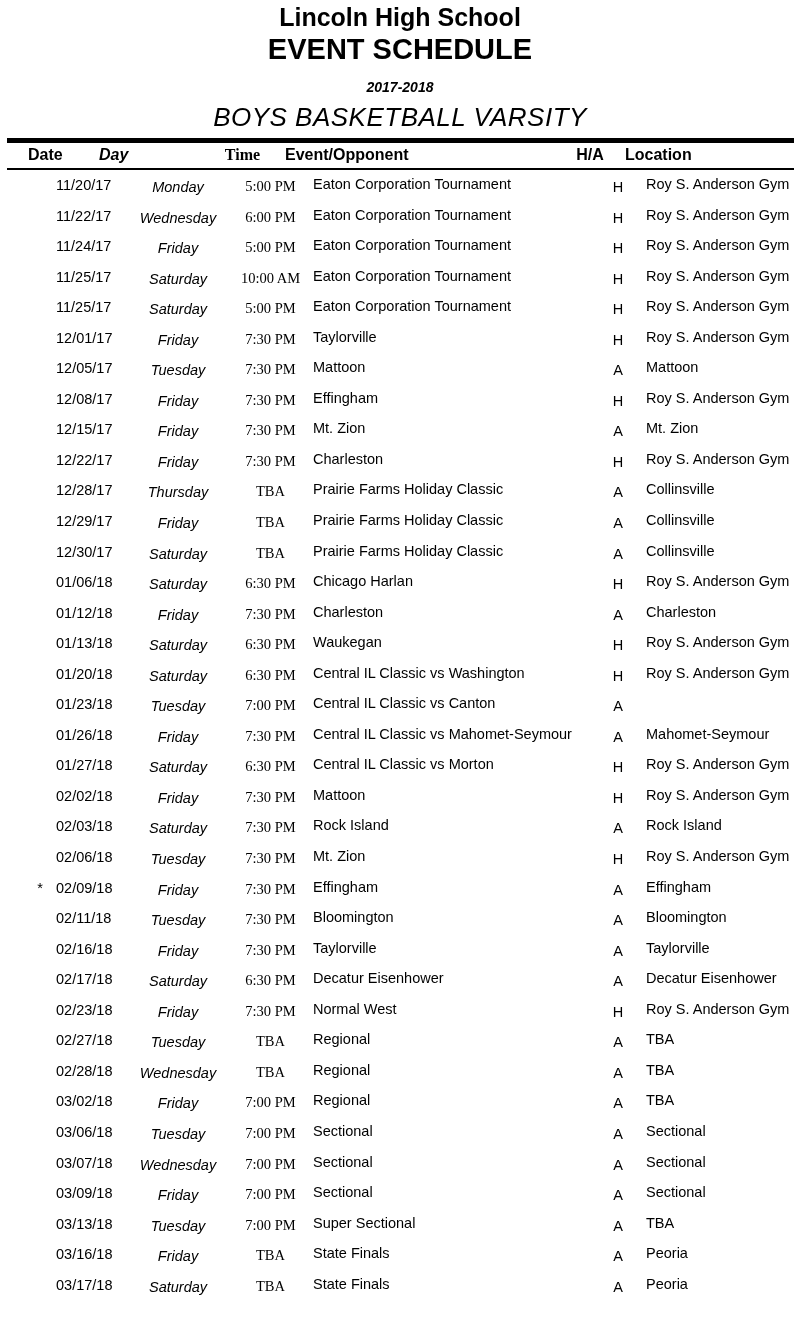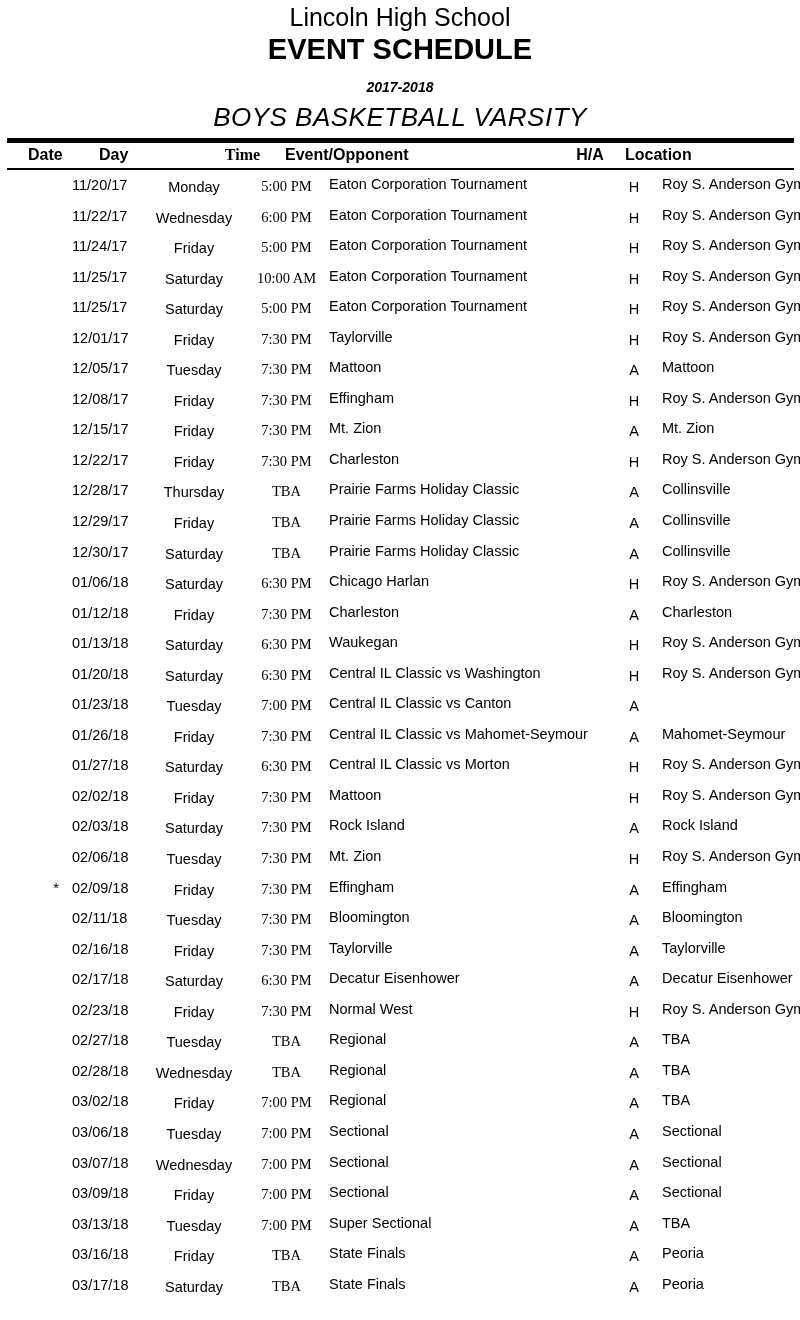--- a/index.html
+++ b/index.html
@@ -8,55 +8,55 @@
     width: 800px; height: 1320px;
     font-family: "Liberation Sans", "DejaVu Sans", sans-serif;
     color: #000;
     position: relative;
     overflow: hidden;
   }
   .page { position: absolute; inset: 0; background: #fff; }
 
   
   .titles { position: absolute; top: 0; left: 0; width: 800px; text-align: center; }
-  .school-name   { position: absolute; top: 4px;   width: 100%; font-size: 25px; font-weight: 400; line-height: 1.1; }
+  .school-name   { position: absolute; top: 4px;   width: 100%; font-size: 25px; font-weight: 700; line-height: 1.1; }
   .schedule-title{ position: absolute; top: 34px;  width: 100%; font-size: 29px; font-weight: 700; line-height: 1.1; }
   .season-label  { position: absolute; top: 80px;  width: 100%; font-size: 14px; font-weight: 700; font-style: italic; line-height: 1.1; }
   .team-label    { position: absolute; top: 103px; width: 100%; font-size: 26px; font-weight: 400; font-style: italic; line-height: 1.1; letter-spacing: 0.5px; }
 
   
   .rule-thick { position: absolute; top: 138px;   left: 7px; right: 6px; height: 5px;   background: #000; }
   .rule-thin  { position: absolute; top: 167.5px; left: 7px; right: 6px; height: 2.5px; background: #000; }
 
   
   .grid-row {
     display: grid;
     grid-template-columns: 24px 71px 110px 75px 290px 40px 1fr; 
     width: 800px;
   }
   .c { overflow: hidden; white-space: nowrap; }
   .c-marker   { text-align: center; }
   .c-date     { text-align: left; padding-left: 4px; }
-  .c-day      { text-align: center; }
+  .c-day      { text-align: center; font-style: italic; }
   .c-time     { text-align: center; font-family: Liberation Serif, serif; }
   .c-event    { text-align: left; padding-left: 5px; }
   .c-ha       { text-align: center; }
   .c-location { text-align: left; padding-left: 8px; }
 
   
   .col-headers {
     position: absolute; top: 143px; left: 0; height: 24px;
     align-items: center;
     font-size: 16px; font-weight: 700;
   }
   .col-headers .c-day { text-align: left; padding-left: 4px; }
   .col-headers .c-location { padding-left: 15px; }
 
   
-  .rows { position: absolute; top: 172px; left: 16px; width: 661px; padding-left: 28px; }
+  .rows { position: absolute; top: 172px; left: 0; width: 661px; padding-left: 28px; }
   .row { height: 30.55px; padding-top: 4px; font-size: 14.5px; line-height: 18px; }
   .row .c-day,  .row .c-ha   { position: relative; top: 2px; }
   .row .c-time               { position: relative; top: 1px; }
   .row .c-event, .row .c-location { position: relative; top: -1px; }
 </style>
 </head>
 <body>
 
 <div class="page">
 

